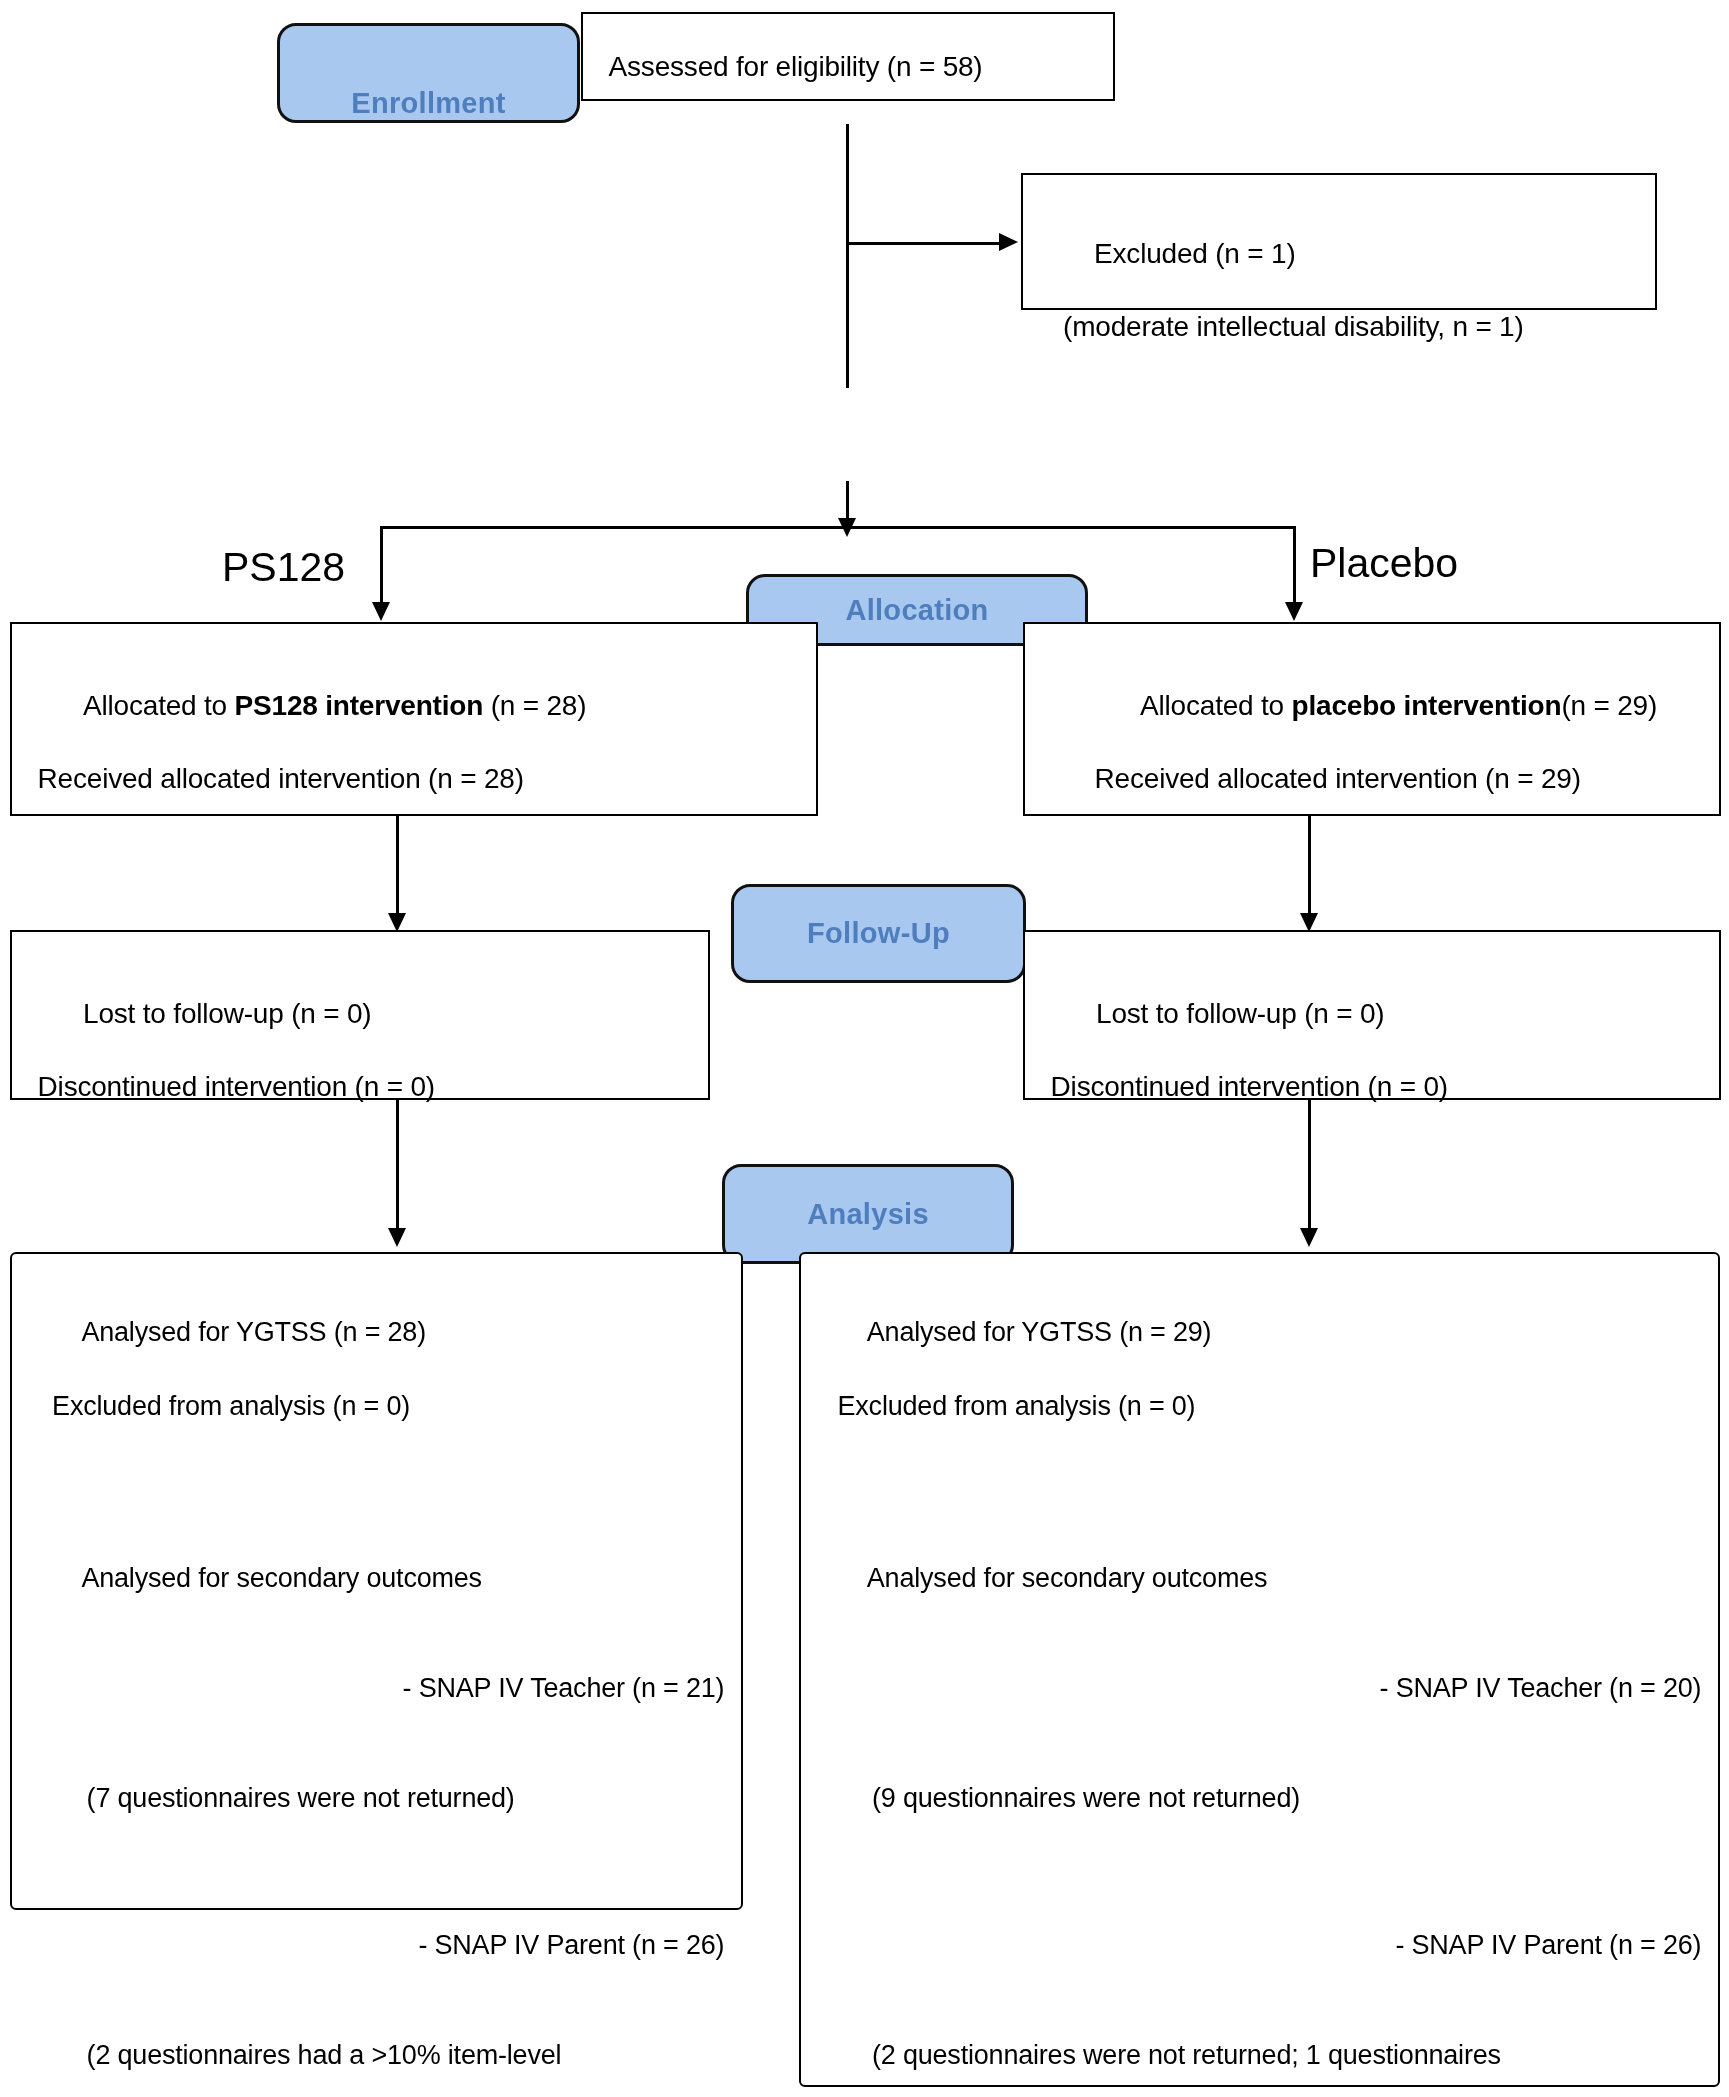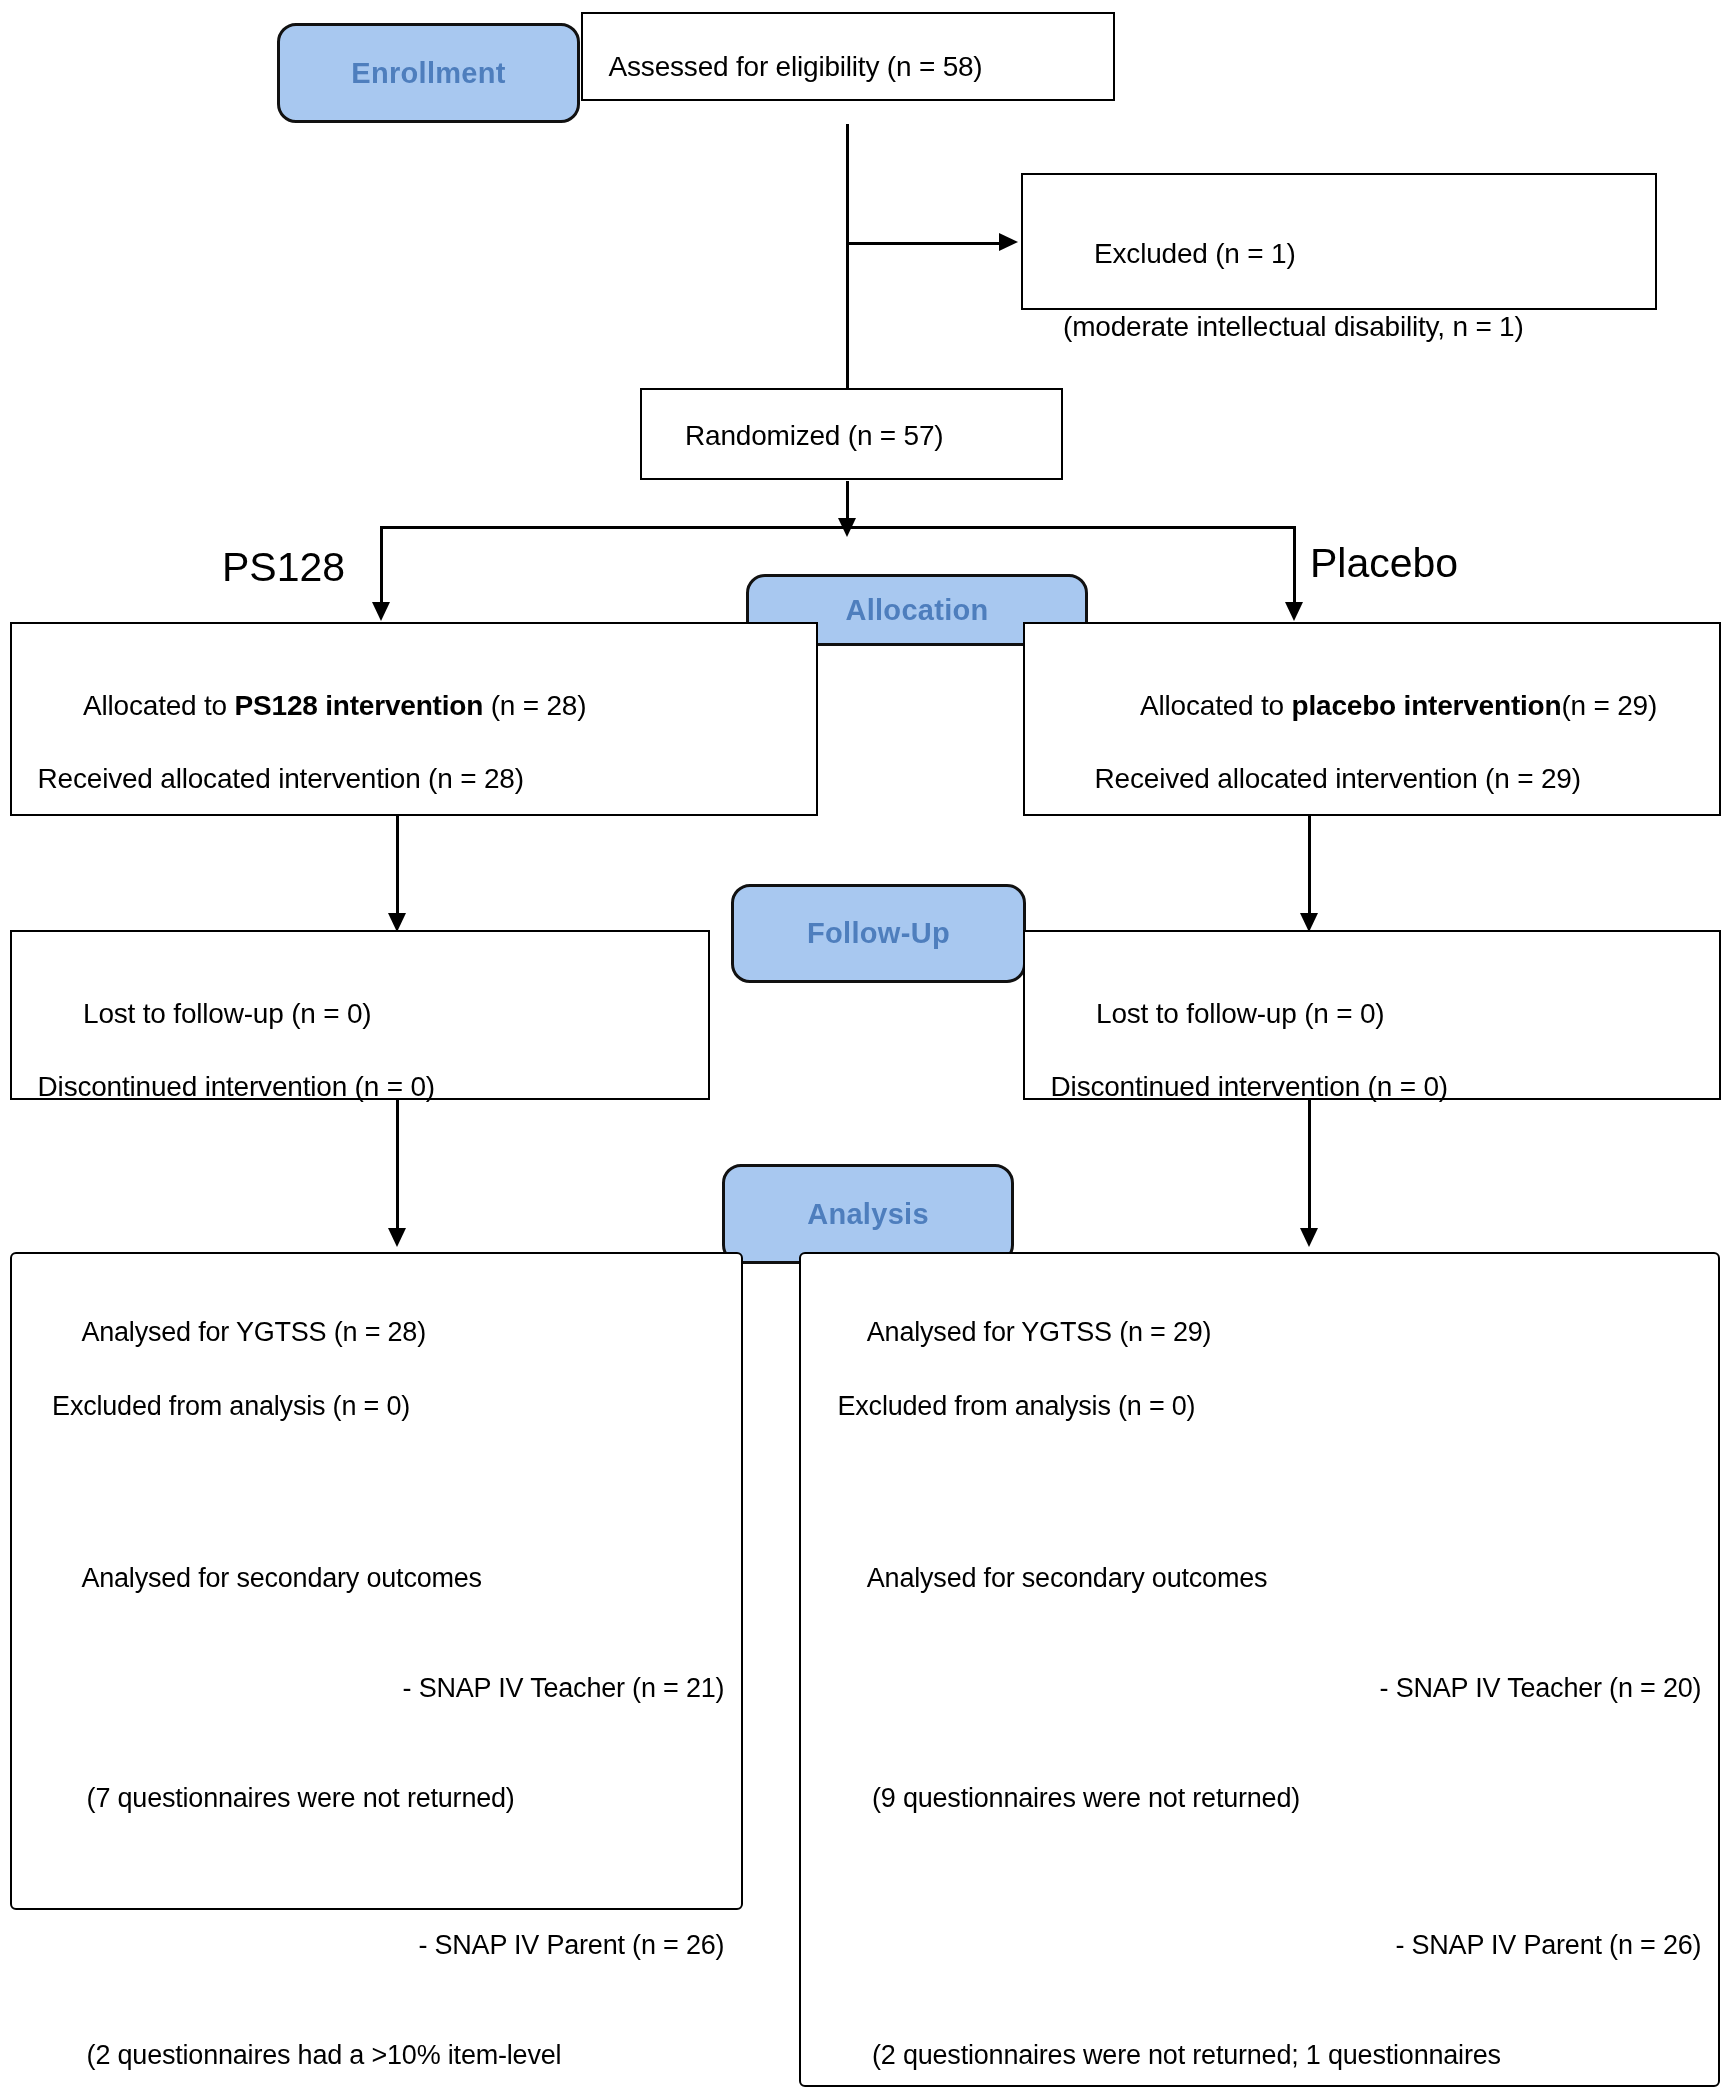--- a/index.html
+++ b/index.html
@@ -81,43 +81,40 @@
   .ind1{display:block;padding-left:14.5px;}
   .ind2{display:block;padding-left:31px;text-align:right;}
   .ind3{display:block;padding-left:49px;}
   .gap{display:block;height:25.6px;}
 </style>
 </head>
 <body>
 
 <div id="stage">
 
-  <div class="badge" style="left:277px; top:23.4px; width:303px; height:100px;">
+  <div class="badge" style="left:277px; top:23.4px; width:303px; height:100px;align-items:flex-end;">
     <span>Enrollment</span>
   </div>
 
   <div class="box" style="left:581px; top:12.2px; width:534px; height:89px;">
     <div class="txt" style="top:35px;">Assessed for eligibility (n = 58)</div>
   </div>
 
   <div class="vline" style="left:846px; top:124px; height:264px;"></div>
 
   <div class="hline" style="left:846px; top:242px; width:153px;"></div>
   <div class="arrow-right" style="left:999px; top:233px;"></div>
 
   <div class="box" style="left:1021px; top:173px; width:636px; height:137px;">
     <div class="txt" style="top:24.5px;">
       <span>Excluded (n = 1)</span>
       <span class="ind1">(moderate intellectual disability, n = 1)</span>
     </div>
   </div>
 
-  <div class="box" style="left:640px; top:388px; width:423px; height:92px;">
-    <div class="txt" style="top:28px; left:43px;">Randomized (n = 57)</div>
-  </div>
 
   <div class="vline" style="left:846px; top:481px; height:48px;"></div>
   <div class="arrow-down" style="left:838px; top:518px;"></div>
 
   <div class="hline" style="left:380px; top:526px; width:916px;"></div>
   <div class="vline" style="left:380px; top:526px; height:86px;"></div>
   <div class="vline" style="left:1293px; top:526px; height:86px;"></div>
   <div class="arrow-down" style="left:372px; top:602px;"></div>
   <div class="arrow-down" style="left:1285px; top:602px;"></div>
 

